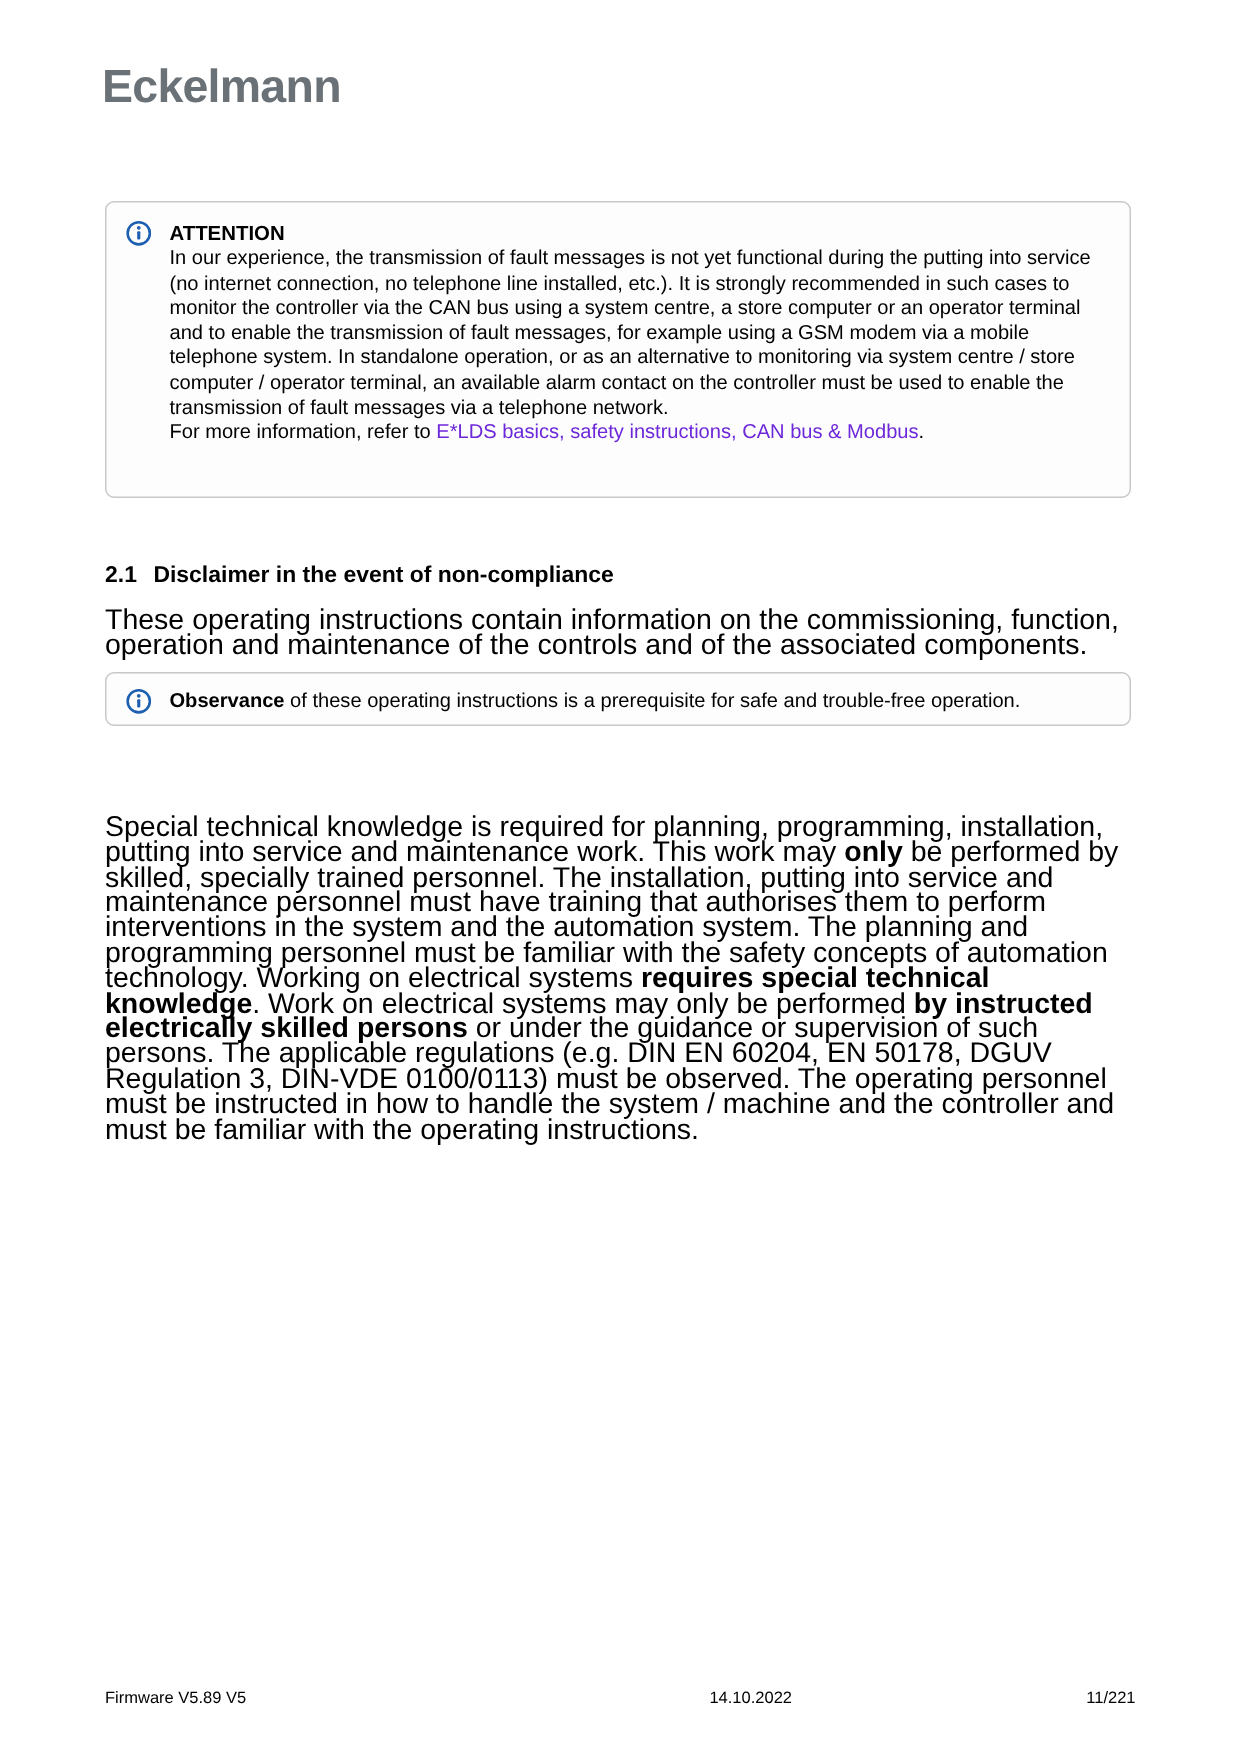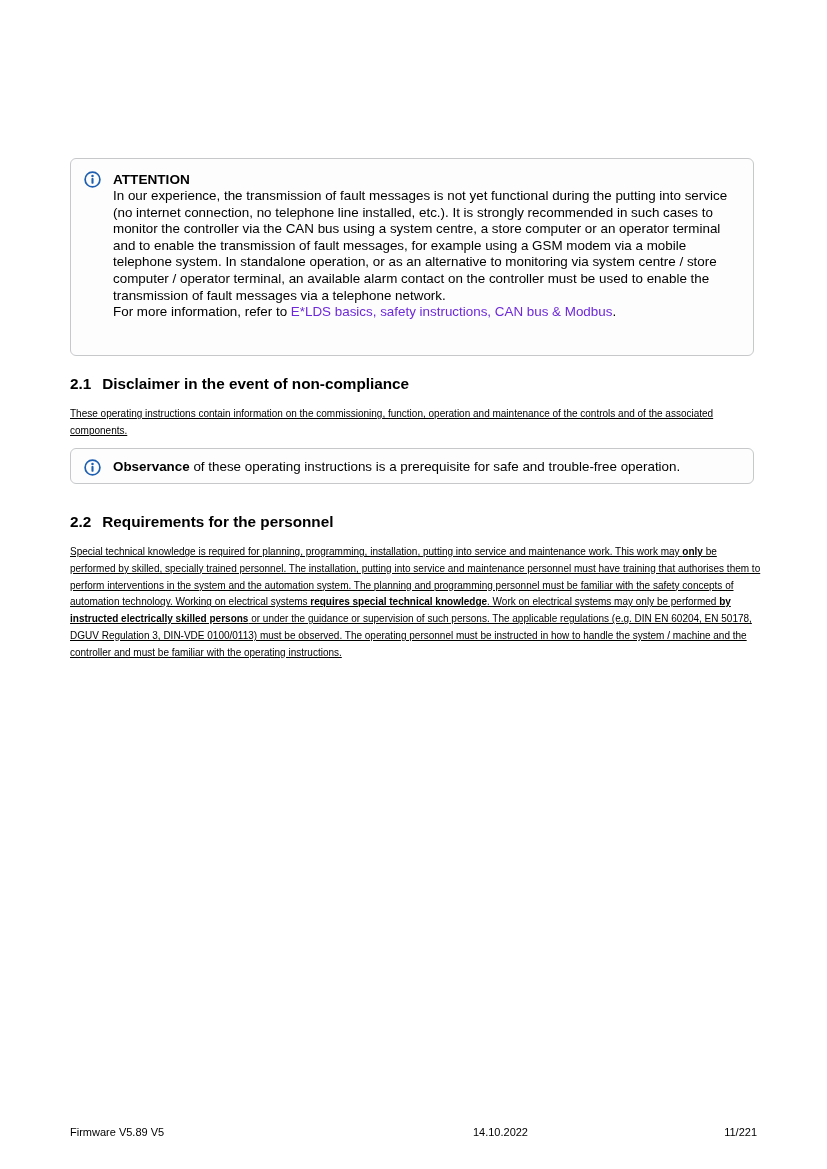--- a/index.html
+++ b/index.html
@@ -32,21 +32,21 @@
   
   .note-box {
     position: absolute;
     left: 70px;
     width: 684px;
     border: 1px solid #c6c8ca;
     border-radius: 6px;
     background: #fdfdfe;
     box-sizing: border-box;
   }
-  .attention-box { top: 158px; height: 198px; }
+  .attention-box { top: 134px; height: 198px; }
   .observance-box { top: 448px; height: 36px; }
 
   .note-icon {
     position: absolute;
     left: 13px;
     width: 17px;
     height: 17px;
     color: #1d5fb0;
   }
   .attention-box .note-icon { top: 12px; }
@@ -99,23 +99,22 @@
   }
   .h21 { top: 376px; }
   .h22 { top: 514px; }
   .section-number { display: inline-block; margin-right: 11px; }
 
   
   .paragraph {
     position: absolute;
     left: 70px;
     width: 692px;
-    font-size: 10px;
+    font-size: 19px;
     line-height: 16.8px;
-    text-decoration: underline;
   }
   .p21 { top: 406px; }
   .p22 { top: 544px; }
 
   
   .footer {
     position: absolute;
     left: 70px;
     right: 70px;
     top: 1124px;
@@ -125,20 +124,21 @@
   }
   .footer-left  { flex: 1; text-align: left; }
   .footer-center{ flex: 1; text-align: right; }
   .footer-right { flex: 1; text-align: right; }
 </style>
 </head>
 <body>
 
 <div class="page">
 
+  <div class="logo">Eckelmann</div>
 
   <div class="note-box attention-box">
     <span class="note-icon">
       <svg viewBox="0 0 17 17" aria-hidden="true">
         <circle cx="8.5" cy="8.5" r="7.4" fill="none" stroke="currentColor" stroke-width="1.7"></circle>
         <circle cx="8.5" cy="4.9" r="1.25" fill="currentColor"></circle>
         <rect x="7.45" y="7.1" width="2.1" height="5.6" rx="0.7" fill="currentColor"></rect>
       </svg>
     </span>
     <div class="note-content">
@@ -159,23 +159,20 @@
         <circle cx="8.5" cy="8.5" r="7.4" fill="none" stroke="currentColor" stroke-width="1.7"></circle>
         <circle cx="8.5" cy="4.9" r="1.25" fill="currentColor"></circle>
         <rect x="7.45" y="7.1" width="2.1" height="5.6" rx="0.7" fill="currentColor"></rect>
       </svg>
     </span>
     <div class="note-content">
       <div class="observance-line"><b>Observance</b><span> of these operating instructions is a prerequisite for safe and trouble-free operation.</span></div>
     </div>
   </div>
 
-  <div class="section-heading h22">
-    <span class="section-number">2.2</span><span>Requirements for the personnel</span>
-  </div>
   <div class="paragraph p22"><span>Special technical knowledge is required for planning, programming, installation, putting into service and maintenance work. This work may </span><b>only</b><span> be performed by skilled, specially trained personnel. The installation, putting into service and maintenance personnel must have training that authorises them to perform interventions in the system and the automation system. The planning and programming personnel must be familiar with the safety concepts of automation technology. Working on electrical systems </span><b>requires special technical knowledge</b><span>. Work on electrical systems may only be performed </span><b>by instructed electrically skilled persons</b><span> or under the guidance or supervision of such persons. The applicable regulations (e.g. DIN EN 60204, EN 50178, DGUV Regulation 3, DIN-VDE 0100/0113) must be observed. The operating personnel must be instructed in how to handle the system / machine and the controller and must be familiar with the operating instructions.</span></div>
 
   <div class="footer">
     <div class="footer-left">Firmware V5.89 V5</div>
     <div class="footer-center">14.10.2022</div>
     <div class="footer-right">11/221</div>
   </div>
 
 </div>
 

